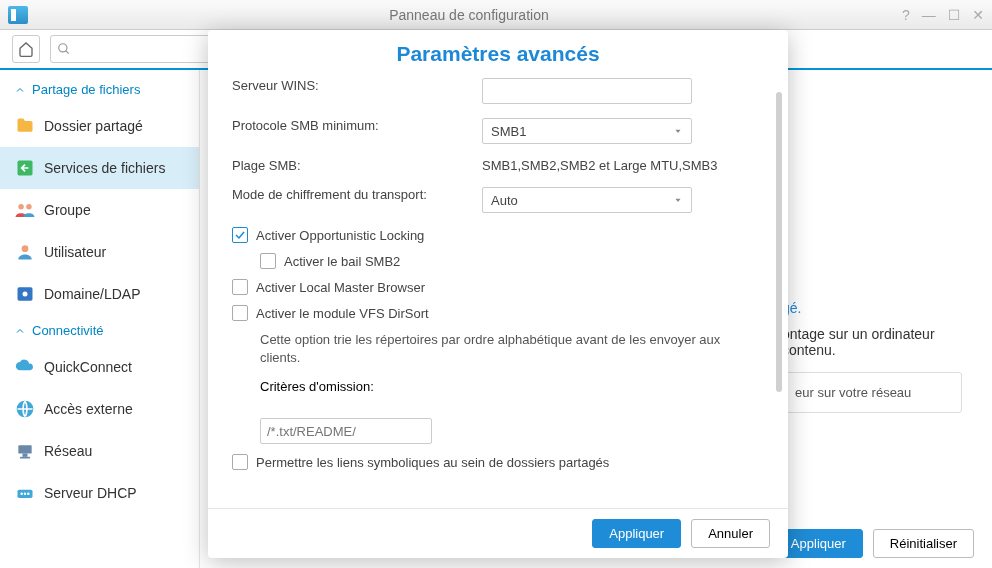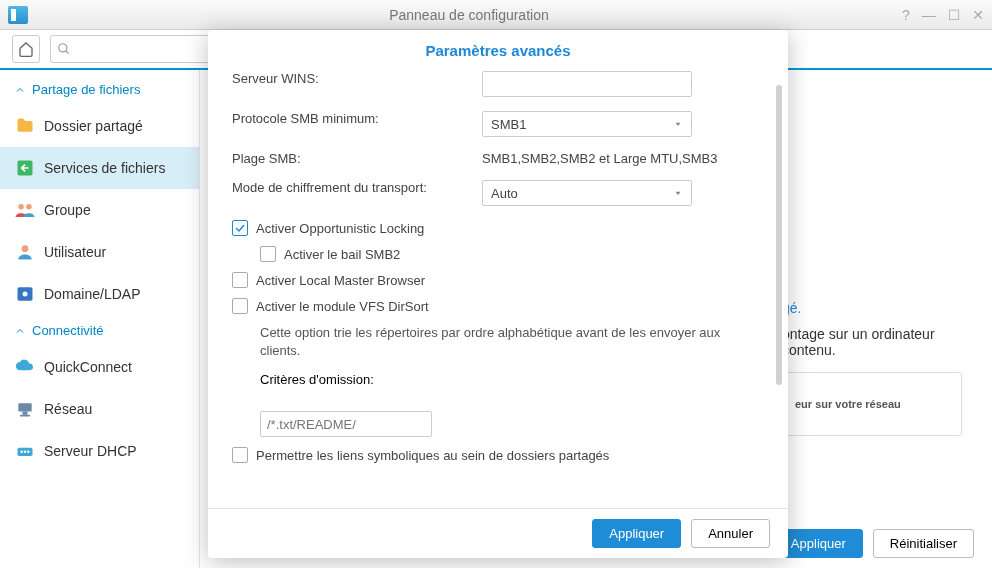--- a/index.html
+++ b/index.html
@@ -19,27 +19,27 @@
 .body { display:flex; height: calc(568px - 70px); }
 .sidebar { width: 200px; border-right:1px solid #e5e5e5; overflow-y:auto; padding-top:4px; }
 .section-hdr { display:flex; align-items:center; gap:6px; padding:8px 14px; color:#0086c5; font-size:13px; cursor:pointer; }
 .section-hdr svg { color:#0086c5; }
 .nav-item { display:flex; align-items:center; gap:8px; padding:10px 14px; font-size:14px; color:#333; cursor:pointer; }
 .nav-item.active { background:#d7edf7; }
 .nav-icon { width:22px; height:22px; display:flex; align-items:center; justify-content:center; }
 .main { flex:1; position:relative; padding:16px; }
 .bg-text { color:#333; font-size:14px; }
 .bg-link { color:#1e88d8; }
-.bg-card { border:1px solid #ddd; border-radius:3px; padding:25px 12px; margin-top:14px; font-size:11px; color:#555;font-weight:bold; }
+.bg-card { border:1px solid #ddd; border-radius:3px; padding:12px 12px; margin-top:14px; font-size:13px; color:#555; }
 .main-footer { position:absolute; bottom:10px; right:18px; display:flex; gap:10px; }
 .btn { padding:6px 16px; border:1px solid #bbb; border-radius:3px; background:#fff; font-size:13px; cursor:pointer; }
 .btn.primary { background:#1e8cd6; border-color:#1e8cd6; color:#fff; }
 
 .modal { position:absolute; top:30px; left:208px; width:580px; height:528px; background:#fff; box-shadow:0 4px 24px rgba(0,0,0,0.25); border-radius:4px; display:flex; flex-direction:column; }
-.modal-title { text-align:center; color:#1e88d8; font-weight:600; font-size:15px; padding:12px 0 8px; }
+.modal-title { text-align:center; color:#1e88d8; font-weight:600; font-size:21px; padding:12px 0 8px; }
 .modal-body { flex:1; padding:4px 24px 0 24px; overflow:hidden; position:relative; }
 .scrollbar { position:absolute; right:6px; top:18px; width:6px; height:300px; background:#d0d0d0; border-radius:3px; }
 .frow { display:flex; align-items:flex-start; margin-bottom:14px; font-size:13px; color:#444; }
 .frow .lbl { width:250px; }
 .frow .val { flex:1; }
 .text-input { width:210px; height:26px; border:1px solid #ccc; border-radius:2px; padding:0 6px; font-size:13px; }
 .select { width:210px; height:26px; border:1px solid #ccc; border-radius:2px; display:flex; align-items:center; justify-content:space-between; padding:0 8px; font-size:13px; background:#fff; cursor:pointer; }
 .select svg { color:#888; }
 .static-val { font-size:13px; color:#444; }
 .chk-row { display:flex; align-items:center; gap:8px; margin-bottom:10px; font-size:13px; color:#444; }
@@ -147,20 +147,29 @@
       <div class="nav-item">
         <span class="nav-icon">
             <svg width="20" height="20" viewBox="0 0 24 24" fill="#3fa8d8">
               <path d="M6 16a5 5 0 010-10 6 6 0 0111 2 4 4 0 011 8z"></path>
             </svg>
           </span>
         <span>QuickConnect</span>
       </div>
       <div class="nav-item">
         <span class="nav-icon">
+            <svg width="20" height="20" viewBox="0 0 24 24" fill="none" stroke="#3fa8d8" stroke-width="2">
+              <circle cx="12" cy="12" r="9" fill="#3fa8d8"></circle>
+              <path d="M3 12h18M12 3c3 3 3 15 0 18M12 3c-3 3-3 15 0 18" stroke="#fff"></path>
+            </svg>
+          </span>
+        <span>Accès externe</span>
+      </div>
+      <div class="nav-item">
+        <span class="nav-icon">
             <svg width="20" height="20" viewBox="0 0 24 24">
               <rect x="4" y="5" width="16" height="10" rx="1" fill="#6a88a8"></rect>
               <rect x="9" y="15" width="6" height="4" fill="#6a88a8"></rect>
               <rect x="6" y="19" width="12" height="2" fill="#6a88a8"></rect>
             </svg>
           </span>
         <span>Réseau</span>
       </div>
       <div class="nav-item">
         <span class="nav-icon">

